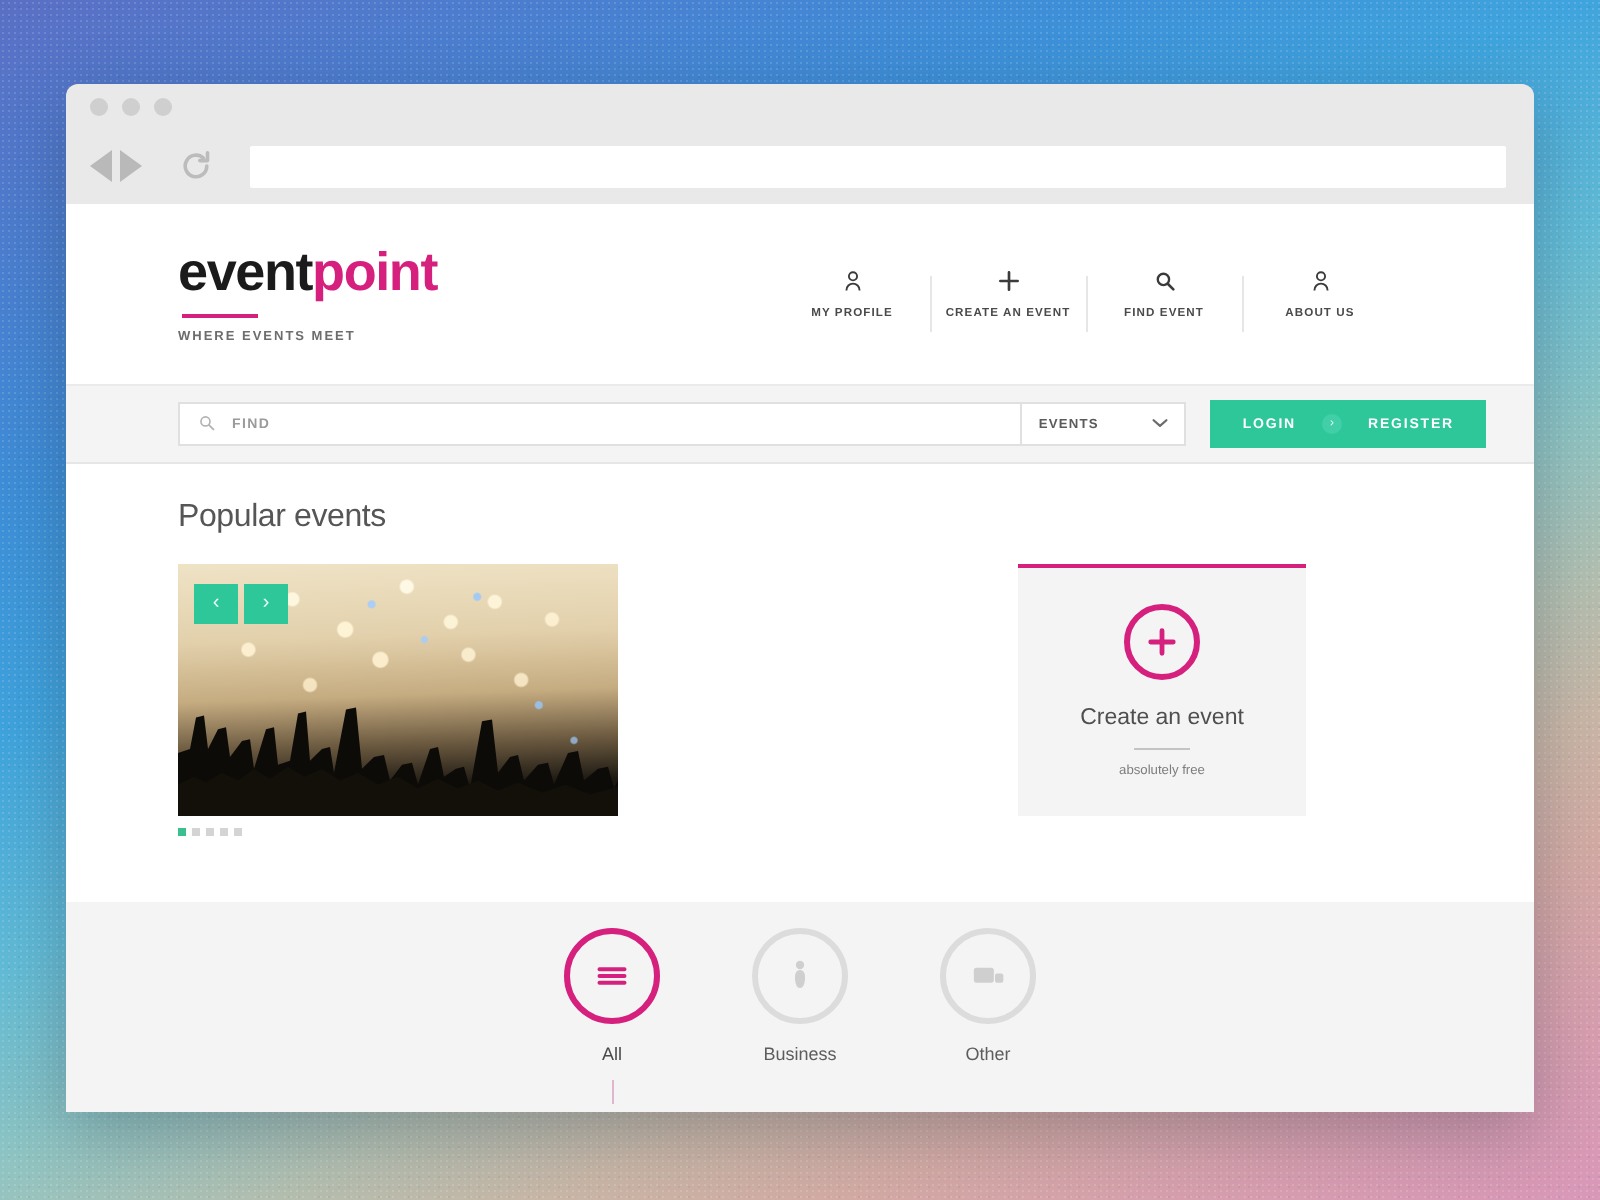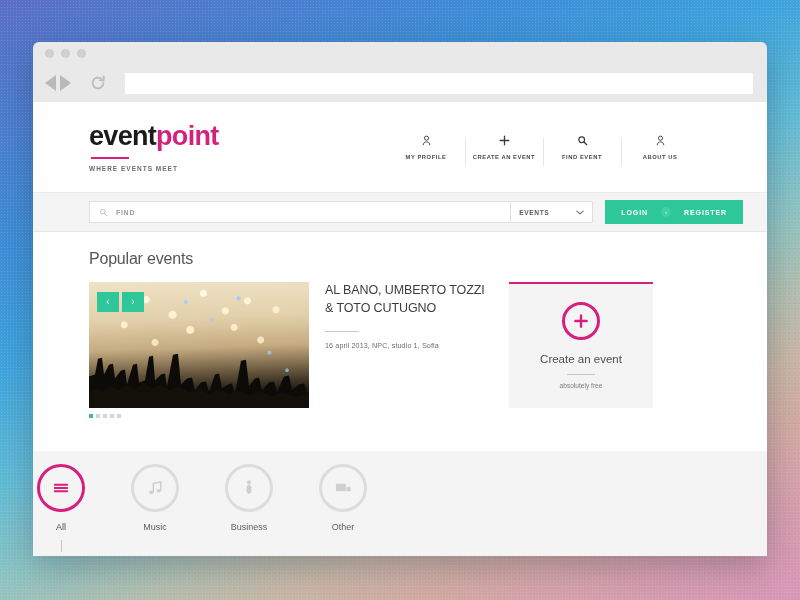--- a/index.html
+++ b/index.html
@@ -329,21 +329,21 @@
   }
 
   
   .cats {
     position: absolute;
     left: 0; right: 0; bottom: 0;
     height: 105px;
     background: #f4f4f4;
     display: flex;
     align-items: flex-start;
-    justify-content: flex-start;
+    justify-content: center;
     padding-top: 13px;
     gap: 38px;
   }
   .cat {
     width: 56px;
     display: flex; flex-direction: column;
     align-items: center;
     gap: 10px;
     position: relative;
   }
@@ -500,25 +500,20 @@
                 </div>
                 <div class="dots">
                   <div class="pdot on"></div>
                   <div class="pdot"></div>
                   <div class="pdot"></div>
                   <div class="pdot"></div>
                   <div class="pdot"></div>
                 </div>
               </div>
 
-              <div>
-                <div class="evt-title">AL BANO, UMBERTO TOZZI &amp; TOTO CUTUGNO</div>
-                <div class="evt-rule"></div>
-                <div class="evt-meta">16 april 2013, NPC, studio 1, Sofia</div>
-              </div>
 
             </div>
           </div>
 
           <div class="createcard">
             <div class="plus-circle">
               <svg viewBox="0 0 24 24" width="18" height="18">
                 <path d="M12 4.5V19.5M4.5 12H19.5" stroke="#d6207e" stroke-width="3.2" stroke-linecap="round"></path>
               </svg>
             </div>
@@ -534,30 +529,20 @@
 
         <div class="cat active">
           <div class="cat-ring">
             <svg viewBox="0 0 24 24" width="20" height="20">
               <path d="M4.5 8H19.5M4.5 12H19.5M4.5 16H19.5" stroke="currentColor" stroke-width="2.4" stroke-linecap="round"></path>
             </svg>
           </div>
           <div class="cat-label">All</div>
         </div>
 
-        <div class="cat">
-          <div class="cat-ring">
-            <svg viewBox="0 0 24 24" width="20" height="20">
-              <path d="M10 17V6.5L19 4.5V15" fill="none" stroke="currentColor" stroke-width="1.9" stroke-linejoin="round"></path>
-              <ellipse cx="7.6" cy="17.2" rx="2.6" ry="2.1" fill="currentColor"></ellipse>
-              <ellipse cx="16.6" cy="15.2" rx="2.6" ry="2.1" fill="currentColor"></ellipse>
-            </svg>
-          </div>
-          <div class="cat-label">Music</div>
-        </div>
 
 
 
         <div class="cat">
           <div class="cat-ring">
             <svg viewBox="0 0 24 24" width="20" height="20">
               <circle cx="12" cy="5.4" r="2.5" fill="currentColor"></circle>
               <path d="M12 8.4c2.4 0 3.2 2.6 3.0 5.4c-0.2 2.8-1.0 5.4-3.0 5.4s-2.8-2.6-3.0-5.4C8.8 11 9.6 8.4 12 8.4Z" fill="currentColor"></path>
             </svg>
           </div>

